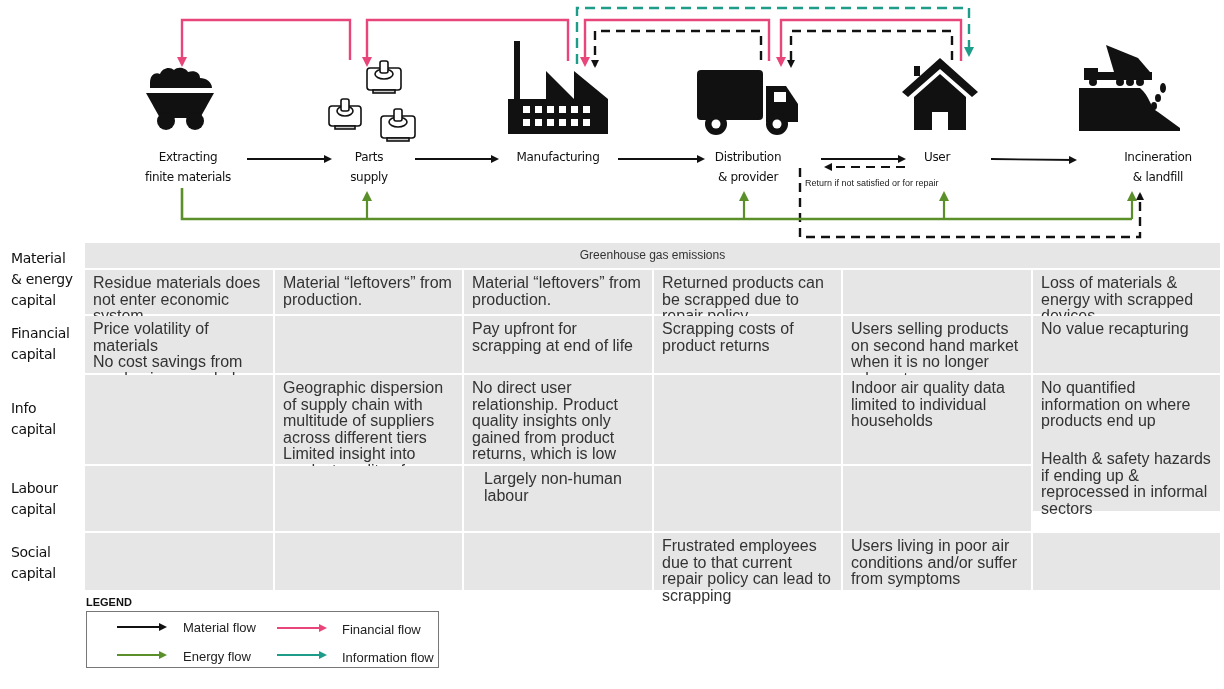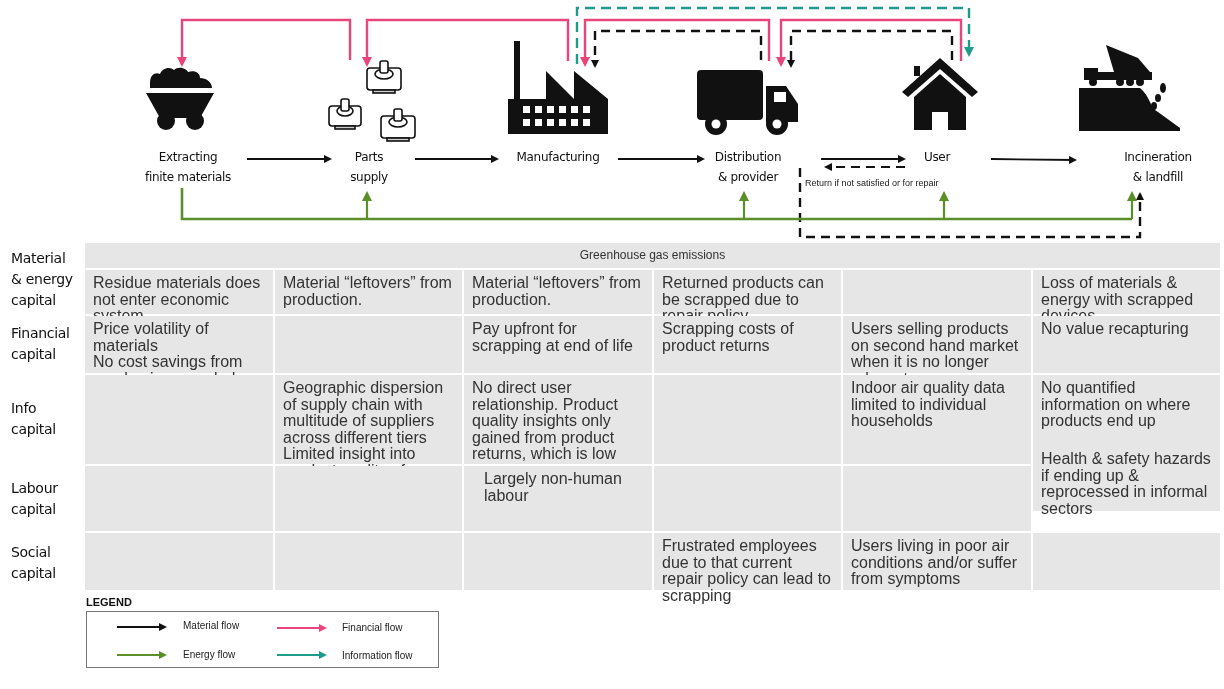--- a/index.html
+++ b/index.html
@@ -5,21 +5,21 @@
   html, body { margin:0; padding:0; background:#ffffff; }
   body { width:1224px; height:689px; position:relative; overflow:hidden; font-family:"Liberation Sans", sans-serif; color:#111; }
   #flow { position:absolute; left:0; top:0; width:1224px; height:245px; }
   .stage-label { position:absolute; font-family:"DejaVu Sans", sans-serif; font-size:12px; line-height:20px; text-align:center; color:#111; white-space:nowrap; transform:translateX(-50%); letter-spacing:-0.3px; }
   .note { position:absolute; font-size:9px; color:#222; white-space:nowrap; }
   .row-label { position:absolute; left:11px; font-family:"DejaVu Sans", sans-serif; font-size:14px; line-height:21px; color:#111; font-weight:normal; letter-spacing:-0.3px; }
   .banner { position:absolute; left:85px; top:243px; width:1135px; height:25px; background:#e6e6e6; text-align:center; font-size:12px; line-height:25px; color:#333; }
   .cell { position:absolute; background:#e6e6e6; font-size:16px; line-height:16.5px; color:#333; padding:5px 8px; box-sizing:border-box; }
   .legend-title { position:absolute; left:86px; top:596px; font-size:11px; font-weight:bold; color:#111; }
   .legend-box { position:absolute; left:86px; top:611px; width:353px; height:57px; border:1px solid #777; box-sizing:border-box; }
-  .legend-item { position:absolute; font-size:10px; color:#222; white-space:nowrap; }
+  .legend-item { position:absolute; font-size:13px; color:#222; white-space:nowrap; }
 </style>
 </head>
 <body>
 
 <svg id="flow" viewBox="0 0 1224 245" xmlns="http://www.w3.org/2000/svg">
   <defs>
     <marker id="m-black" markerWidth="8" markerHeight="8" refX="6" refY="4" orient="auto" markerUnits="userSpaceOnUse">
         <path d="M0,0 L8,4 L0,8 Z" fill="#111"></path>
       </marker>
     <marker id="m-pink" markerWidth="10" markerHeight="10" refX="7" refY="5" orient="auto" markerUnits="userSpaceOnUse">

